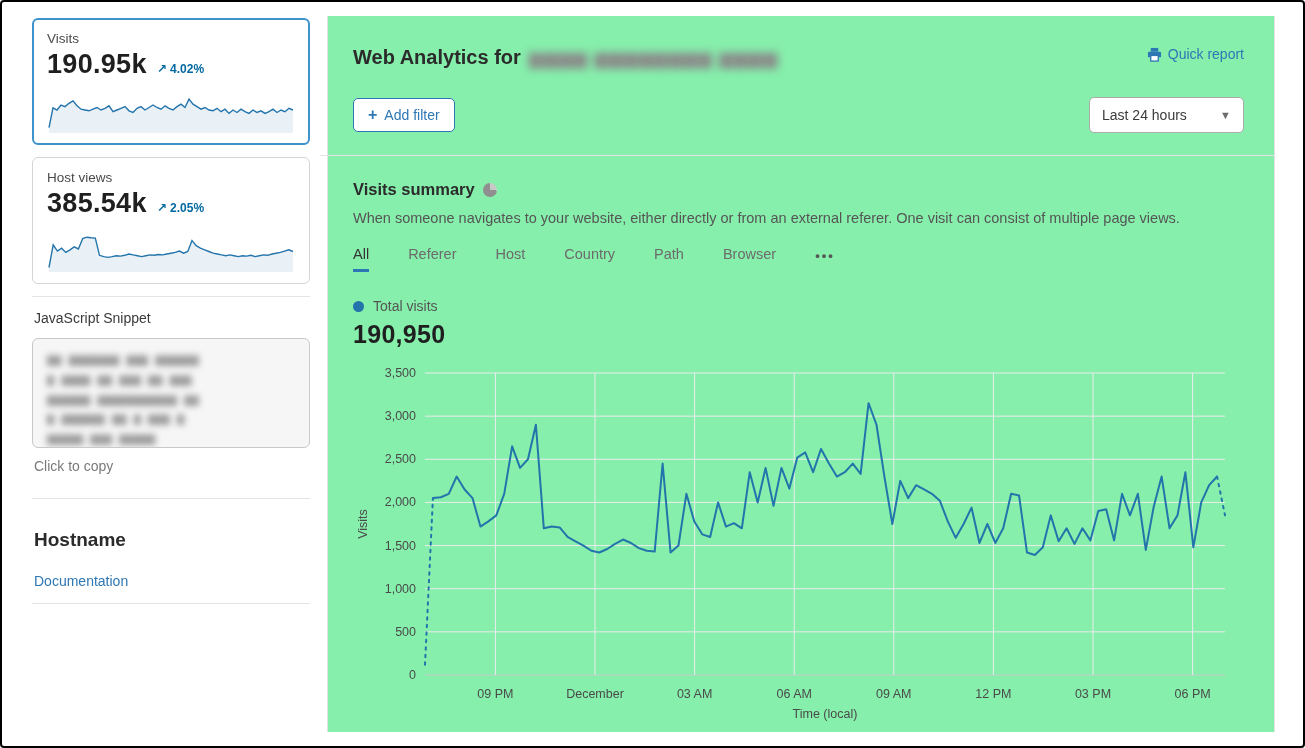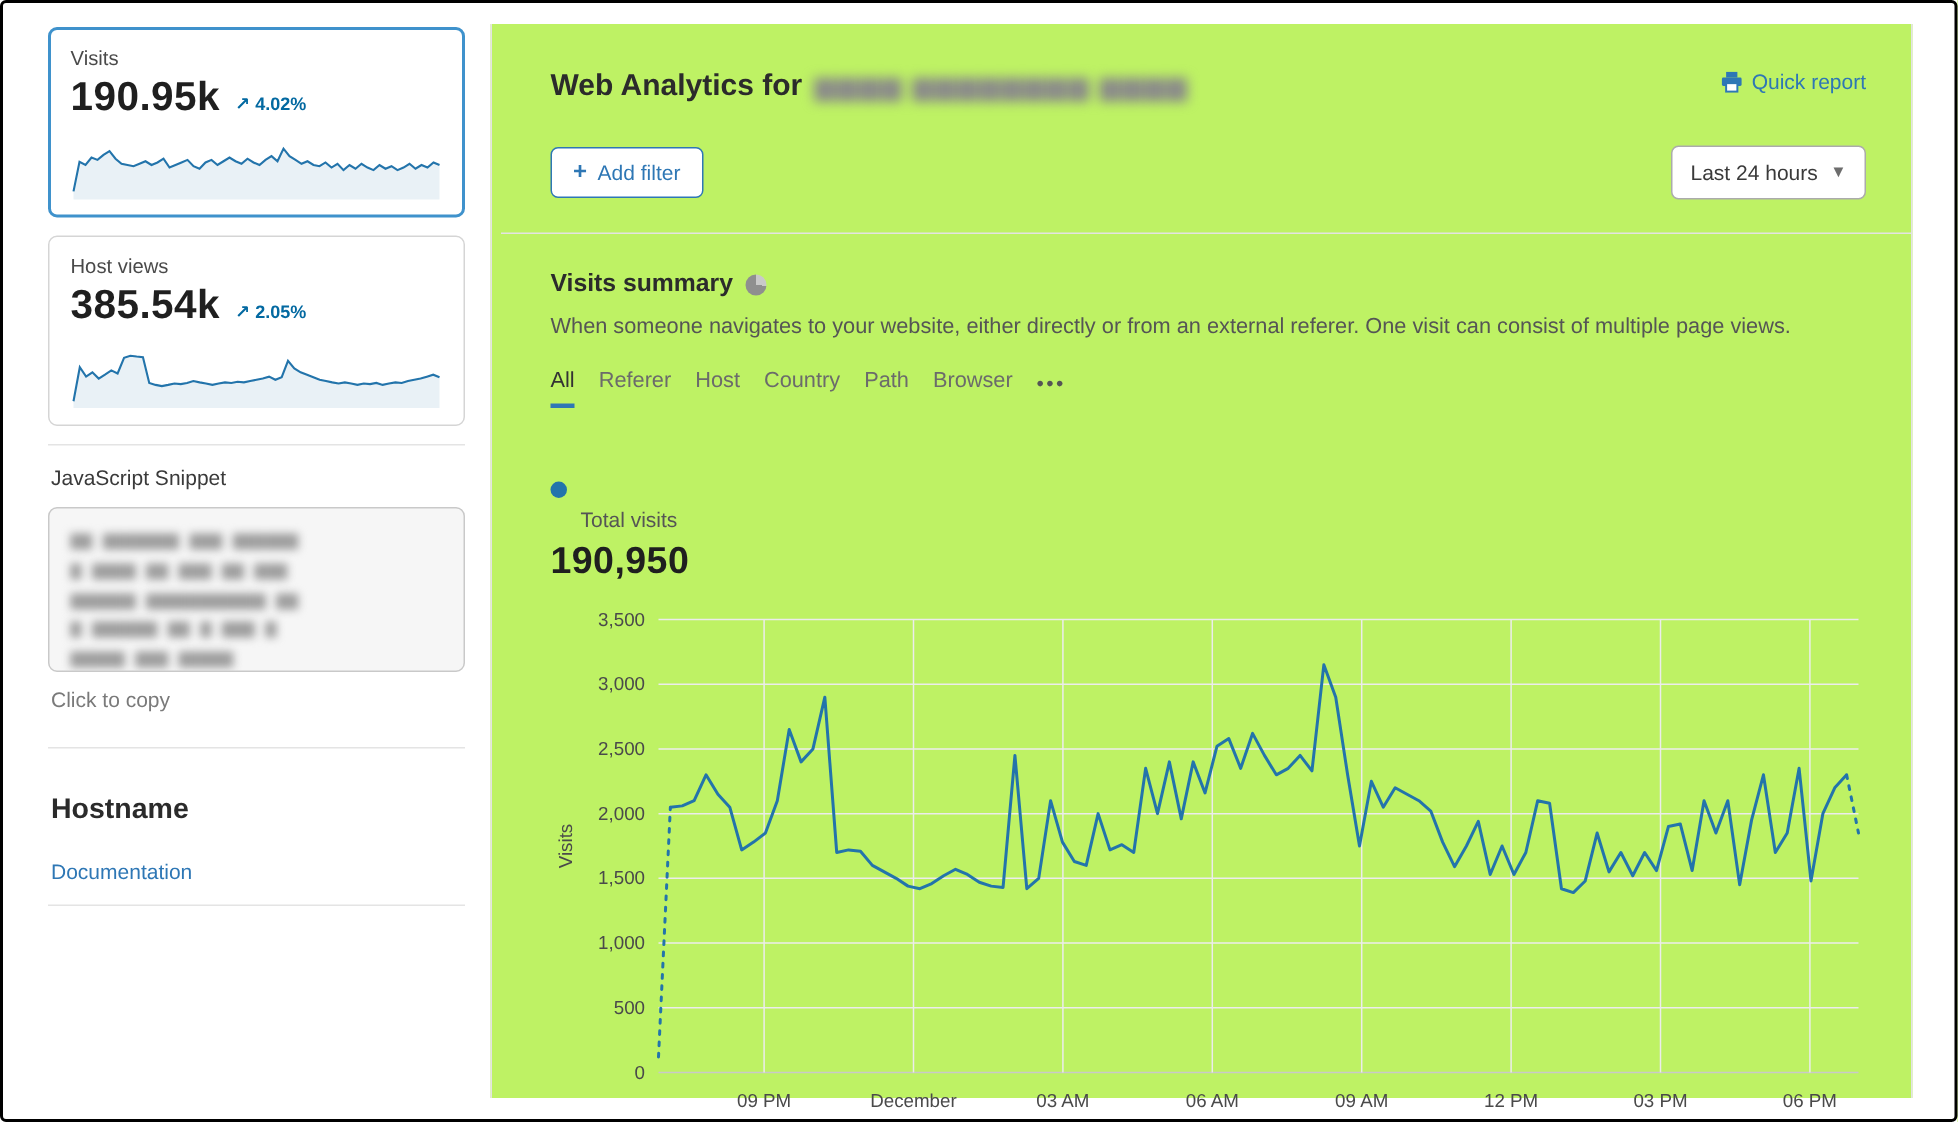--- a/index.html
+++ b/index.html
@@ -29,56 +29,56 @@
   .snippet-box {
     border:1px solid #c9c9c9; border-radius:6px; background:#f6f6f6;
     padding:12px 14px; height:110px; overflow:hidden; cursor:pointer;
   }
   .snippet-line { font-family:"Liberation Mono","DejaVu Sans Mono",monospace; font-size:12px; color:#9d9d9d; line-height:1.65; filter:blur(3px); white-space:nowrap; }
   .copy-hint { font-size:14px; color:#7a7a7a; margin:10px 0 24px 2px; }
   
   .main {
     position:absolute; left:325px; right:28px; top:14px; bottom:14px;
     border-left:1px solid #e3e3e3; border-right:1px solid #e3e3e3;
-    padding:30px 30px 0 39px; background:#bef264;
+    padding:30px 30px 0 25px; background:#86efac;
   }
   .header-row { display:flex; justify-content:space-between; align-items:flex-start; }
   .page-title { font-size:20px; font-weight:700; color:#2b2b2b; display:flex; align-items:baseline; gap:8px; }
   .blurred-domain { filter:blur(4px); color:#8a8a8a; font-weight:600; font-size:18px; letter-spacing:1px; }
   .print-link { display:flex; align-items:center; gap:6px; color:#2e77b5; font-size:14px; cursor:pointer; }
   .filter-row { display:flex; justify-content:space-between; align-items:center; margin-top:28px; }
   .add-filter-btn {
     display:inline-flex; align-items:center; gap:7px;
     border:1px solid #2e77b5; color:#2e77b5; background:#fff;
     font-size:14px; padding:8px 14px; border-radius:5px; cursor:pointer;
     font-family:inherit;
   }
   .add-filter-btn .plus { font-size:16px; font-weight:600; line-height:1; }
   .range-select {
     display:flex; align-items:center; justify-content:space-between;
-    width:130px; border:1px solid #ababab; border-radius:5px;
+    width:155px; border:1px solid #ababab; border-radius:5px;
     padding:9px 12px; font-size:14px; color:#3a3a3a; cursor:pointer; background:#fff;
   }
   .range-caret { color:#6d6d6d; font-size:11px; }
   .main-divider { border-bottom:1px solid #e3e3e3; margin:22px -30px 0 -33px; }
   .summary-title-row { display:flex; align-items:center; gap:8px; margin-top:24px; }
   .summary-title { font-size:16.5px; font-weight:700; color:#2b2b2b; }
   .pie-icon {
     width:14px; height:14px; border-radius:50%;
     background:conic-gradient(#c9c9c9 0deg 95deg, #8f8f8f 95deg 360deg);
     display:inline-block;
   }
   .summary-desc { font-size:14.5px; color:#555; margin-top:11px; }
-  .tabs { display:flex; align-items:center; gap:16px; margin-top:20px; }
+  .tabs { display:flex; align-items:center; gap:39px; margin-top:20px; }
   .tab { font-size:14.5px; color:#6b6b6b; padding-bottom:7px; cursor:pointer; border-bottom:3px solid transparent; }
   .tab.active { color:#333; border-bottom:3px solid #2e77b5; }
   .tab-overflow { font-size:13px; font-weight:700; color:#555; letter-spacing:2px; cursor:pointer; padding-bottom:7px; }
   .legend-row { display:flex; align-items:center; gap:9px; margin-top:26px; }
   .legend-dot { width:11px; height:11px; border-radius:50%; background:#2374ab; display:inline-block; }
-  .legend-label { font-size:14px; color:#555;margin-top:40px; }
+  .legend-label { font-size:14px; color:#555; }
   .total-number { font-size:25px; font-weight:700; color:#1f1f1f; margin-top:6px; letter-spacing:.3px; }
   .chart-wrap { margin-top:10px; }
   svg text { font-family:"Liberation Sans","DejaVu Sans",sans-serif; }
 </style>
 </head>
 <body>
 
 <div class="sidebar">
 
   <div class="metric-card selected">

